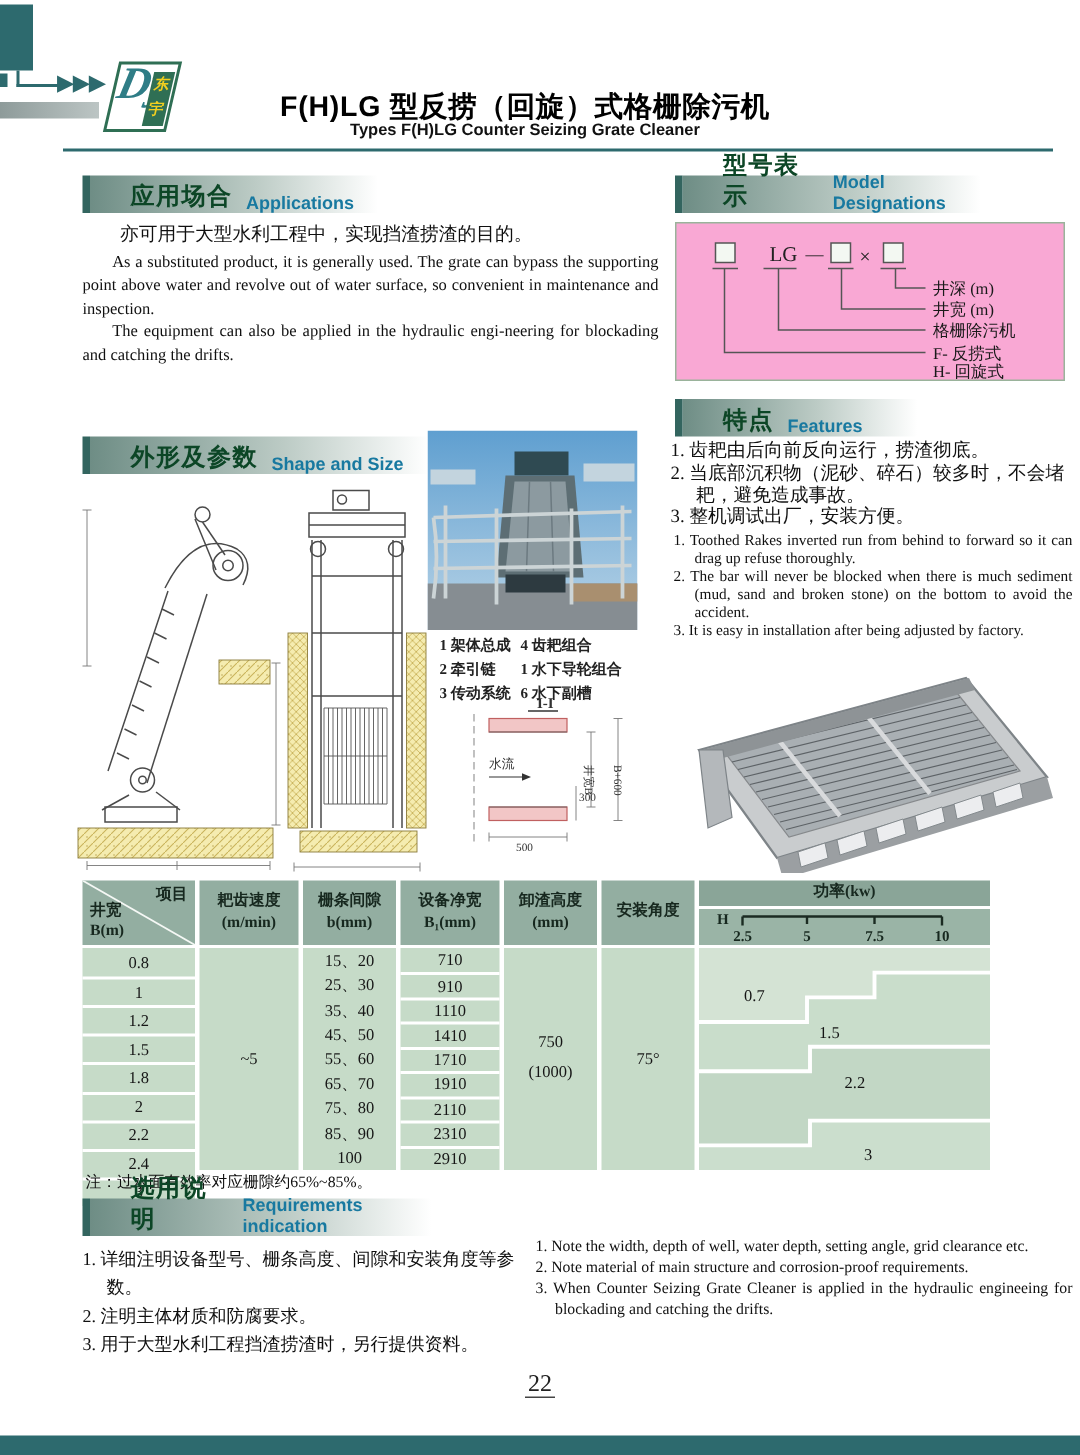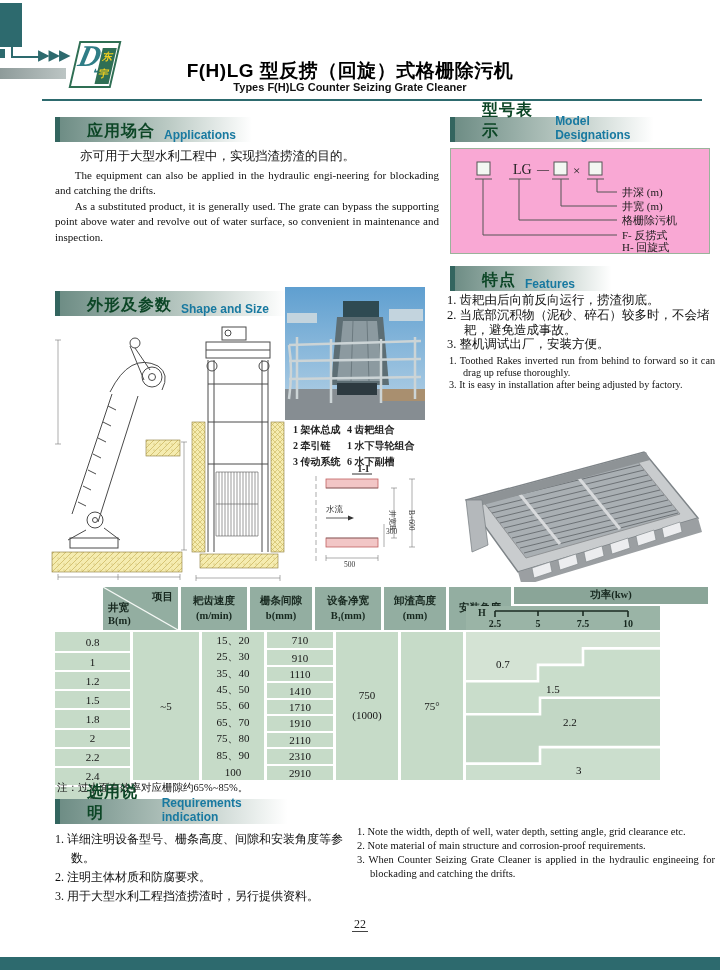--- a/index.html
+++ b/index.html
@@ -55,39 +55,39 @@
 
   
   .legend { position:absolute; left:293px; top:423px; width:148px;
     display:grid; grid-template-columns:54px 94px; row-gap:2px;
     font:bold 10px "Liberation Serif",serif; color:#222; }
 
   
   .tbl { position:absolute; left:55px; top:587px; width:605px; height:193px; font-family:"Liberation Serif",serif; }
   .th { position:absolute; top:0; height:43px; background:#93aea1; color:#17281f;
     display:flex; flex-direction:column; justify-content:center; align-items:center;
-    font-weight:bold; font-size:10.5px; line-height:1.35; text-align:center;margin-left:48px; }
+    font-weight:bold; font-size:10.5px; line-height:1.35; text-align:center; }
   .tcell { position:absolute; background:#c6dbc8; color:#161616; font-size:11px; }
   .grid9 { display:grid; grid-template-rows:repeat(9,1fr); }
   .grid9 > div { display:flex; align-items:center; justify-content:center; }
   .rowsep > div + div { border-top:2px solid #fff; }
   .center-col { display:flex; flex-direction:column; align-items:center; justify-content:center; }
   .pwr-label { position:absolute; font-size:11px; color:#141414; }
   .note { position:absolute; left:57px; top:781px; font-size:10.5px; color:#101010; }
 
   
   .req-zh { position:absolute; left:55px; top:830px; width:302px; font-size:12px;
     line-height:19px; color:#101010; }
   .req-zh div { padding-left:16px; text-indent:-16px; }
   .req-en { position:absolute; left:357px; top:825px; width:358px; font-size:10.5px;
     line-height:14px; color:#101010; text-align:justify; }
   .req-en div { padding-left:13px; text-indent:-13px; }
 
   .pagenum { position:absolute; left:0; top:914px; width:720px; text-align:center; }
-  .pagenum span { font-size:12px; color:#222; border-bottom:1px solid #444; padding:0 2px; }
+  .pagenum span { font-size:16px; color:#222; border-bottom:1px solid #444; padding:0 2px; }
   .bottom-bar { position:absolute; left:0; top:957px; width:720px; height:13px; background:#2d6a6e; }
 
   svg text { font-family:"Liberation Serif",serif; }
 </style>
 </head>
 <body>
 
 <div id="page">
 
   <div class="abs teal" style="left:0;top:3px;width:22px;height:44px;"></div>
@@ -109,22 +109,22 @@
   <div class="title-en">Types F(H)LG Counter Seizing Grate Cleaner</div>
   <div class="top-rule"></div>
 
   <div class="sechead" style="left:55px;top:117px;width:205px;">
     <span class="zh">应用场合</span>
     <span class="en">Applications</span>
   </div>
 
   <div class="app-text">
     <p class="zh-p">亦可用于大型水利工程中，实现挡渣捞渣的目的。</p>
+    <p class="en-p">As a substituted product, it is generally used. The grate can bypass the supporting point above water and revolve out of water surface, so convenient in maintenance and inspection.</p>
     <p class="en-p">The equipment can also be applied in the hydraulic engi-neering for blockading and catching the drifts.</p>
-    <p class="en-p">As a substituted product, it is generally used. The grate can bypass the supporting point above water and revolve out of water surface, so convenient in maintenance and inspection.</p>
   </div>
 
   <div class="sechead" style="left:450px;top:117px;width:212px;">
     <span class="zh">型号表示</span>
     <span class="en">Model Designations</span>
   </div>
 
   <div class="model-box">
     <svg width="258" height="104" viewBox="0 0 258 104">
       <g stroke="#555" stroke-width="1" fill="#f3f8f2">
@@ -157,20 +157,21 @@
     <span class="zh">特点</span>
     <span class="en">Features</span>
   </div>
   <div class="feat-zh">
     <div>1. 齿耙由后向前反向运行，捞渣彻底。</div>
     <div>2. 当底部沉积物（泥砂、碎石）较多时，不会堵耙，避免造成事故。</div>
     <div>3. 整机调试出厂，安装方便。</div>
   </div>
   <div class="feat-en">
     <div>1. Toothed Rakes inverted run from behind to forward so it can drag up refuse thoroughly.</div>
+    <div>2. The bar will never be blocked when there is much sediment (mud, sand and broken stone) on the bottom to avoid the accident.</div>
     <div>3. It is easy in installation after being adjusted by factory.</div>
   </div>
 
   <div class="sechead" style="left:55px;top:291px;width:240px;">
     <span class="zh">外形及参数</span>
     <span class="en">Shape and Size</span>
   </div>
 
   <svg class="abs" style="left:50px;top:322px;" width="236" height="262" viewBox="0 0 236 262">
     <defs>

